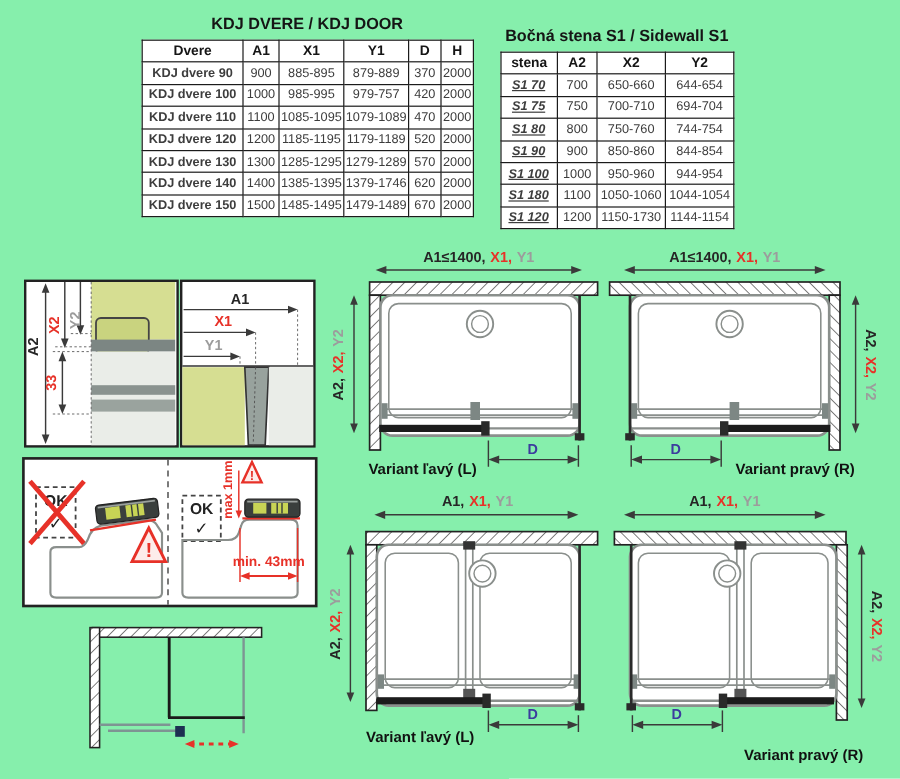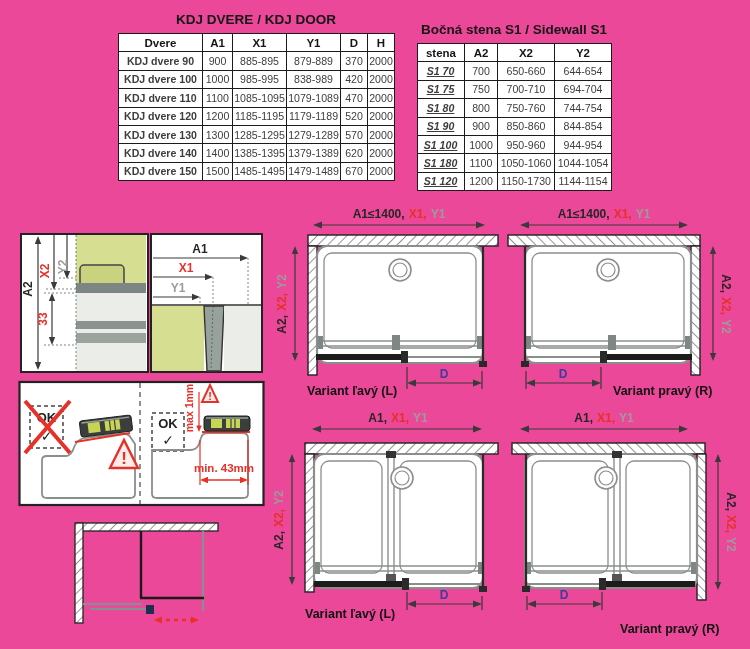--- a/index.html
+++ b/index.html
@@ -1,16 +1,16 @@
 <!DOCTYPE html>
 <html><head>
 <meta charset="utf-8">
 <style>
   html,body{margin:0;padding:0;background:#fff;}
-  .canvas{position:relative;width:750px;height:649px;background:#ec4899;overflow:hidden;
+  .canvas{position:relative;width:750px;height:649px;background:#86efac;overflow:hidden;
           font-family:"Liberation Sans",sans-serif;color:#111;}
   .abs{position:absolute;}
   
   .tbl-title{font-weight:bold;font-size:13.5px;text-align:center;color:#151515;margin-bottom:6px;}
   table.spec{border-collapse:collapse;table-layout:fixed;width:100%;background:#fff;}
   table.spec td,table.spec th{border:1.6px solid #1b1b1b;height:17.4px;font-size:10.6px;
       text-align:center;color:#3d3d3d;padding:0 1px;overflow:hidden;white-space:nowrap;}
   table.spec th{font-size:11.5px;color:#151515;margin-top:16px;}
   td.namecell{font-weight:bold;color:#131313;text-align:left;padding-left:3px;font-size:11px;margin-left:28px;}
   td.namecell.ital{font-style:italic;text-align:center;padding-left:0;text-decoration:underline;}
@@ -54,21 +54,21 @@
         <td>900</td>
         <td>885-895</td>
         <td>879-889</td>
         <td>370</td>
         <td>2000</td>
       </tr>
       <tr>
         <td class="namecell">KDJ dvere 100</td>
         <td>1000</td>
         <td>985-995</td>
-        <td>838-989</td>
+        <td>979-757</td>
         <td>420</td>
         <td>2000</td>
       </tr>
       <tr>
         <td class="namecell">KDJ dvere 110</td>
         <td>1100</td>
         <td>1085-1095</td>
         <td>1079-1089</td>
         <td>470</td>
         <td>2000</td>
@@ -86,21 +86,21 @@
         <td>1300</td>
         <td>1285-1295</td>
         <td>1279-1289</td>
         <td>570</td>
         <td>2000</td>
       </tr>
       <tr>
         <td class="namecell">KDJ dvere 140</td>
         <td>1400</td>
         <td>1385-1395</td>
-        <td>1379-1389</td>
+        <td>1379-1746</td>
         <td>620</td>
         <td>2000</td>
       </tr>
       <tr>
         <td class="namecell">KDJ dvere 150</td>
         <td>1500</td>
         <td>1485-1495</td>
         <td>1479-1489</td>
         <td>670</td>
         <td>2000</td>

